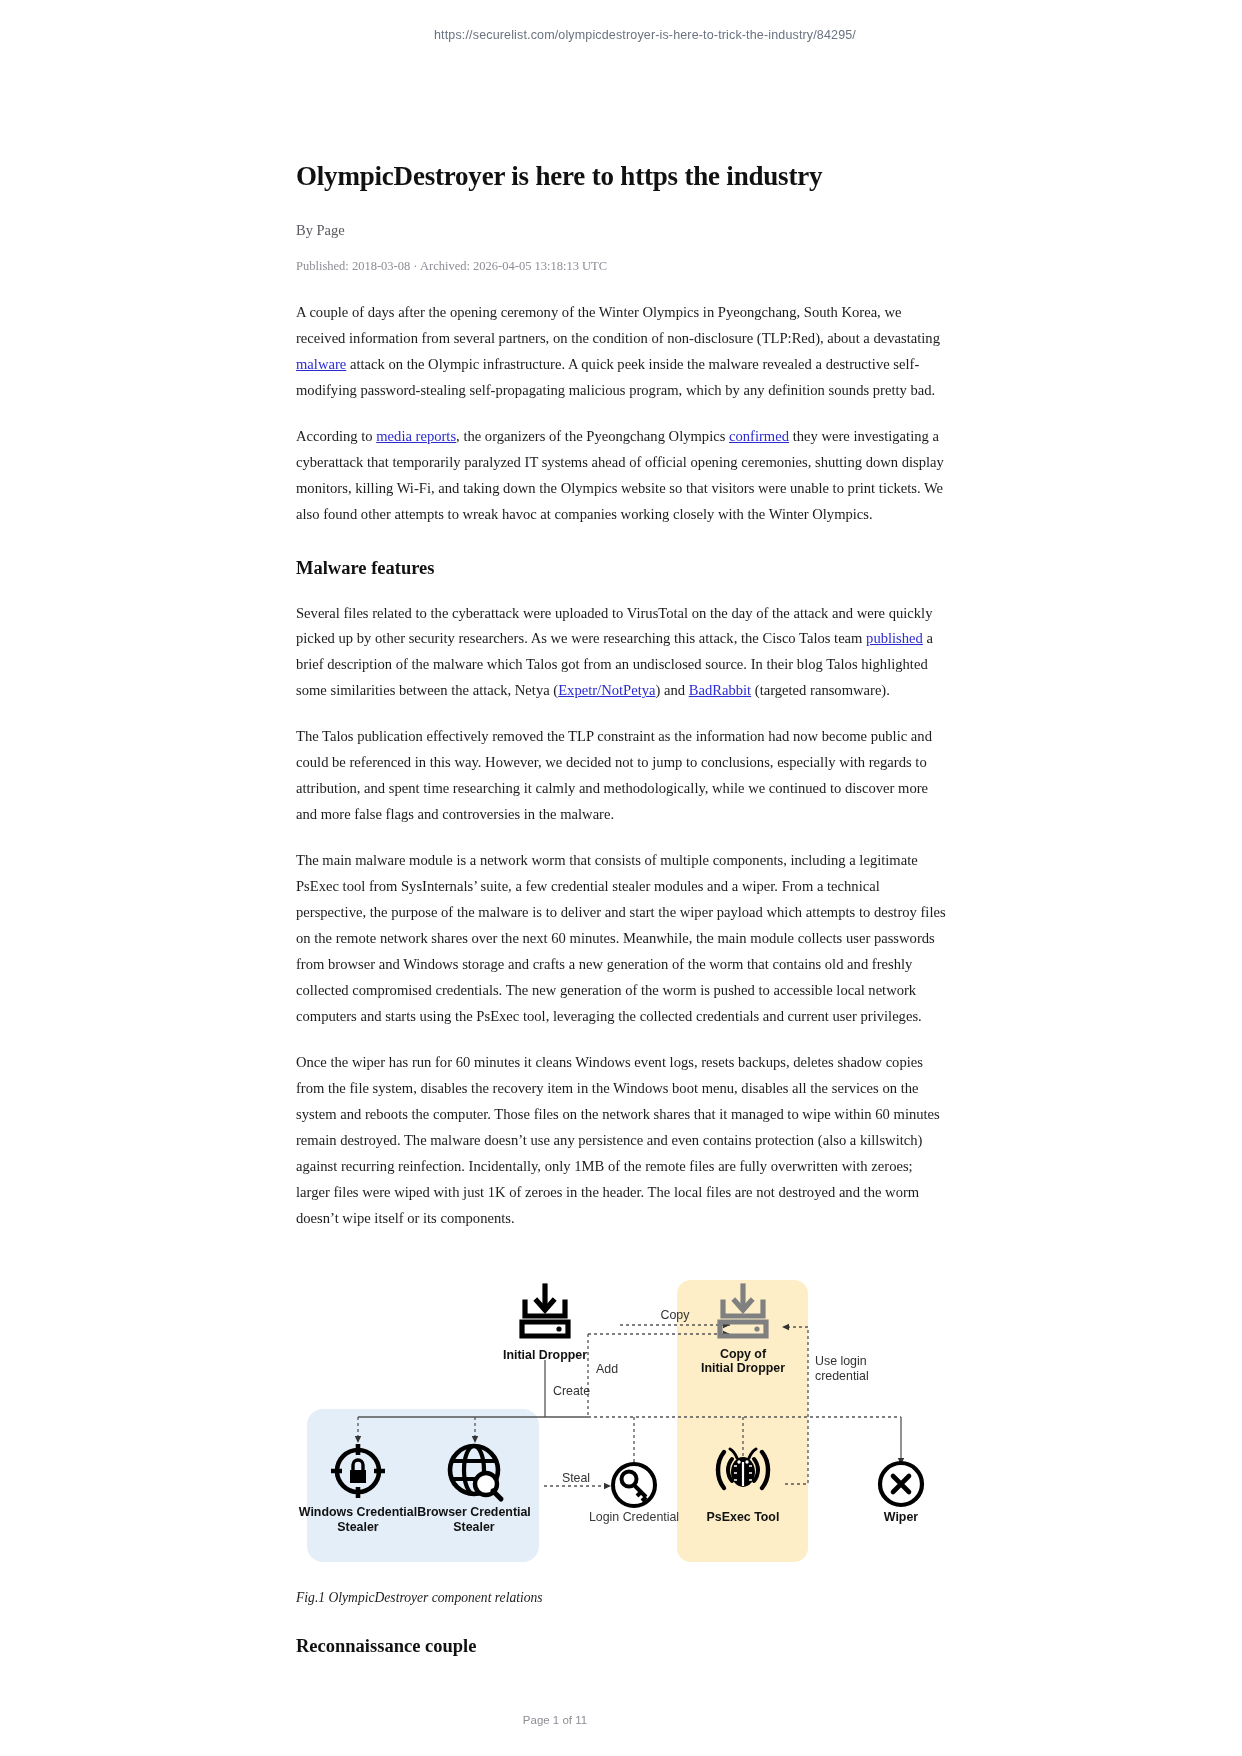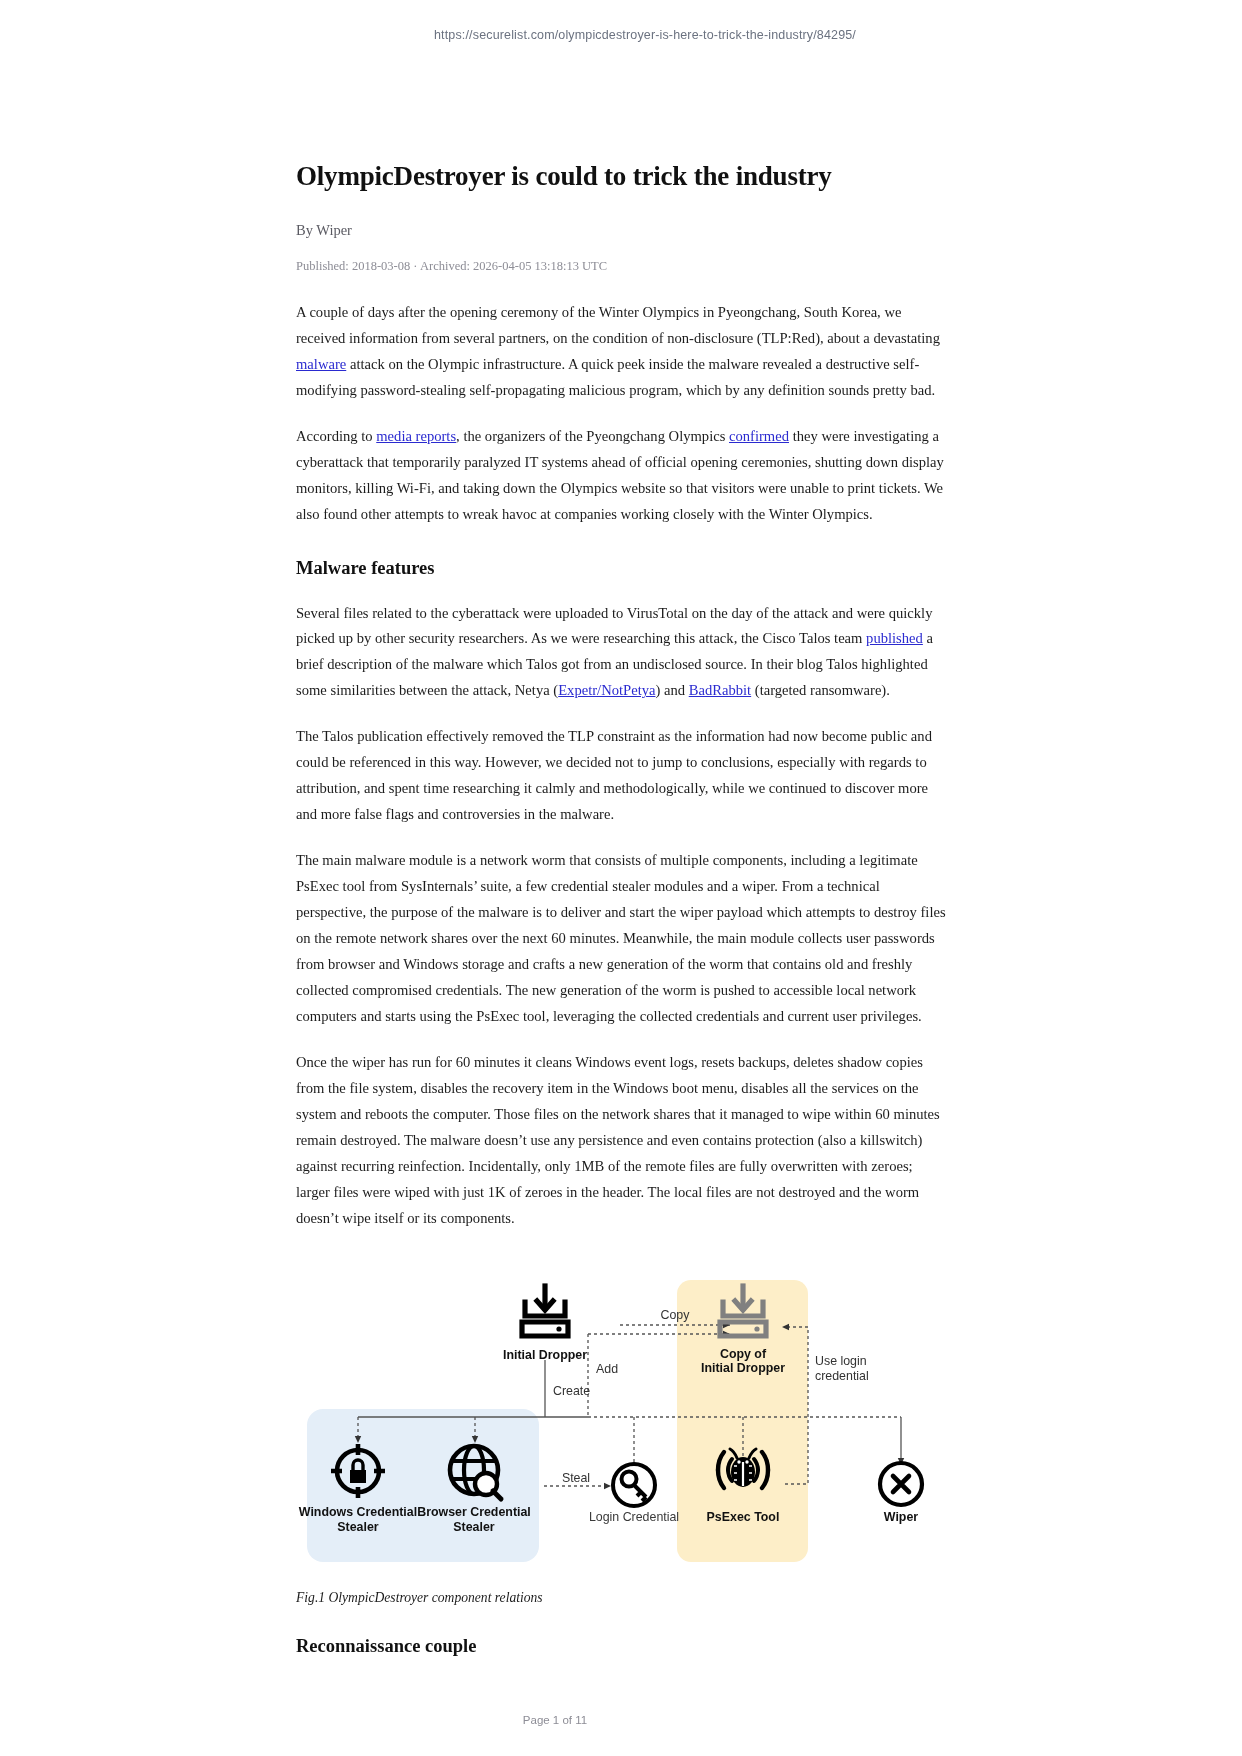--- a/index.html
+++ b/index.html
@@ -98,23 +98,23 @@
 </style>
 </head>
 <body>
 
 <div class="page">
 
   <div class="url-bar">https://securelist.com/olympicdestroyer-is-here-to-trick-the-industry/84295/</div>
 
   <div class="content">
 
-    <h1 class="title">OlympicDestroyer is could to trick the industry</h1>
-
-    <div class="byline">By Wiper</div>
+    <h1 class="title">OlympicDestroyer is here to https the industry</h1>
+
+    <div class="byline">By Page</div>
 
     <div class="pubinfo">Published: 2018-03-08 · Archived: 2026-04-05 13:18:13 UTC</div>
 
     <p class="body-para"><span>A couple of days after the opening ceremony of the Winter Olympics in Pyeongchang, South Korea, we received information from several partners, on the condition of non-disclosure (TLP:Red), about a devastating </span><a class="inline-link" href="#">malware</a><span> attack on the Olympic infrastructure. A quick peek inside the malware revealed a destructive self-modifying password-stealing self-propagating malicious program, which by any definition sounds pretty bad.</span></p>
 
     <p class="body-para"><span>According to </span><a class="inline-link" href="#">media reports</a><span>, the organizers of the Pyeongchang Olympics </span><a class="inline-link" href="#">confirmed</a><span> they were investigating a cyberattack that temporarily paralyzed IT systems ahead of official opening ceremonies, shutting down display monitors, killing Wi-Fi, and taking down the Olympics website so that visitors were unable to print tickets. We also found other attempts to wreak havoc at companies working closely with the Winter Olympics.</span></p>
 
     <h2 class="section">Malware features</h2>
 
     <p class="body-para"><span>Several files related to the cyberattack were uploaded to VirusTotal on the day of the attack and were quickly picked up by other security researchers. As we were researching this attack, the Cisco Talos team </span><a class="inline-link" href="#">published</a><span> a brief description of the malware which Talos got from an undisclosed source. In their blog Talos highlighted some similarities between the attack, Netya (</span><a class="inline-link" href="#">Expetr/NotPetya</a><span>) and </span><a class="inline-link" href="#">BadRabbit</a><span> (targeted ransomware).</span></p>

